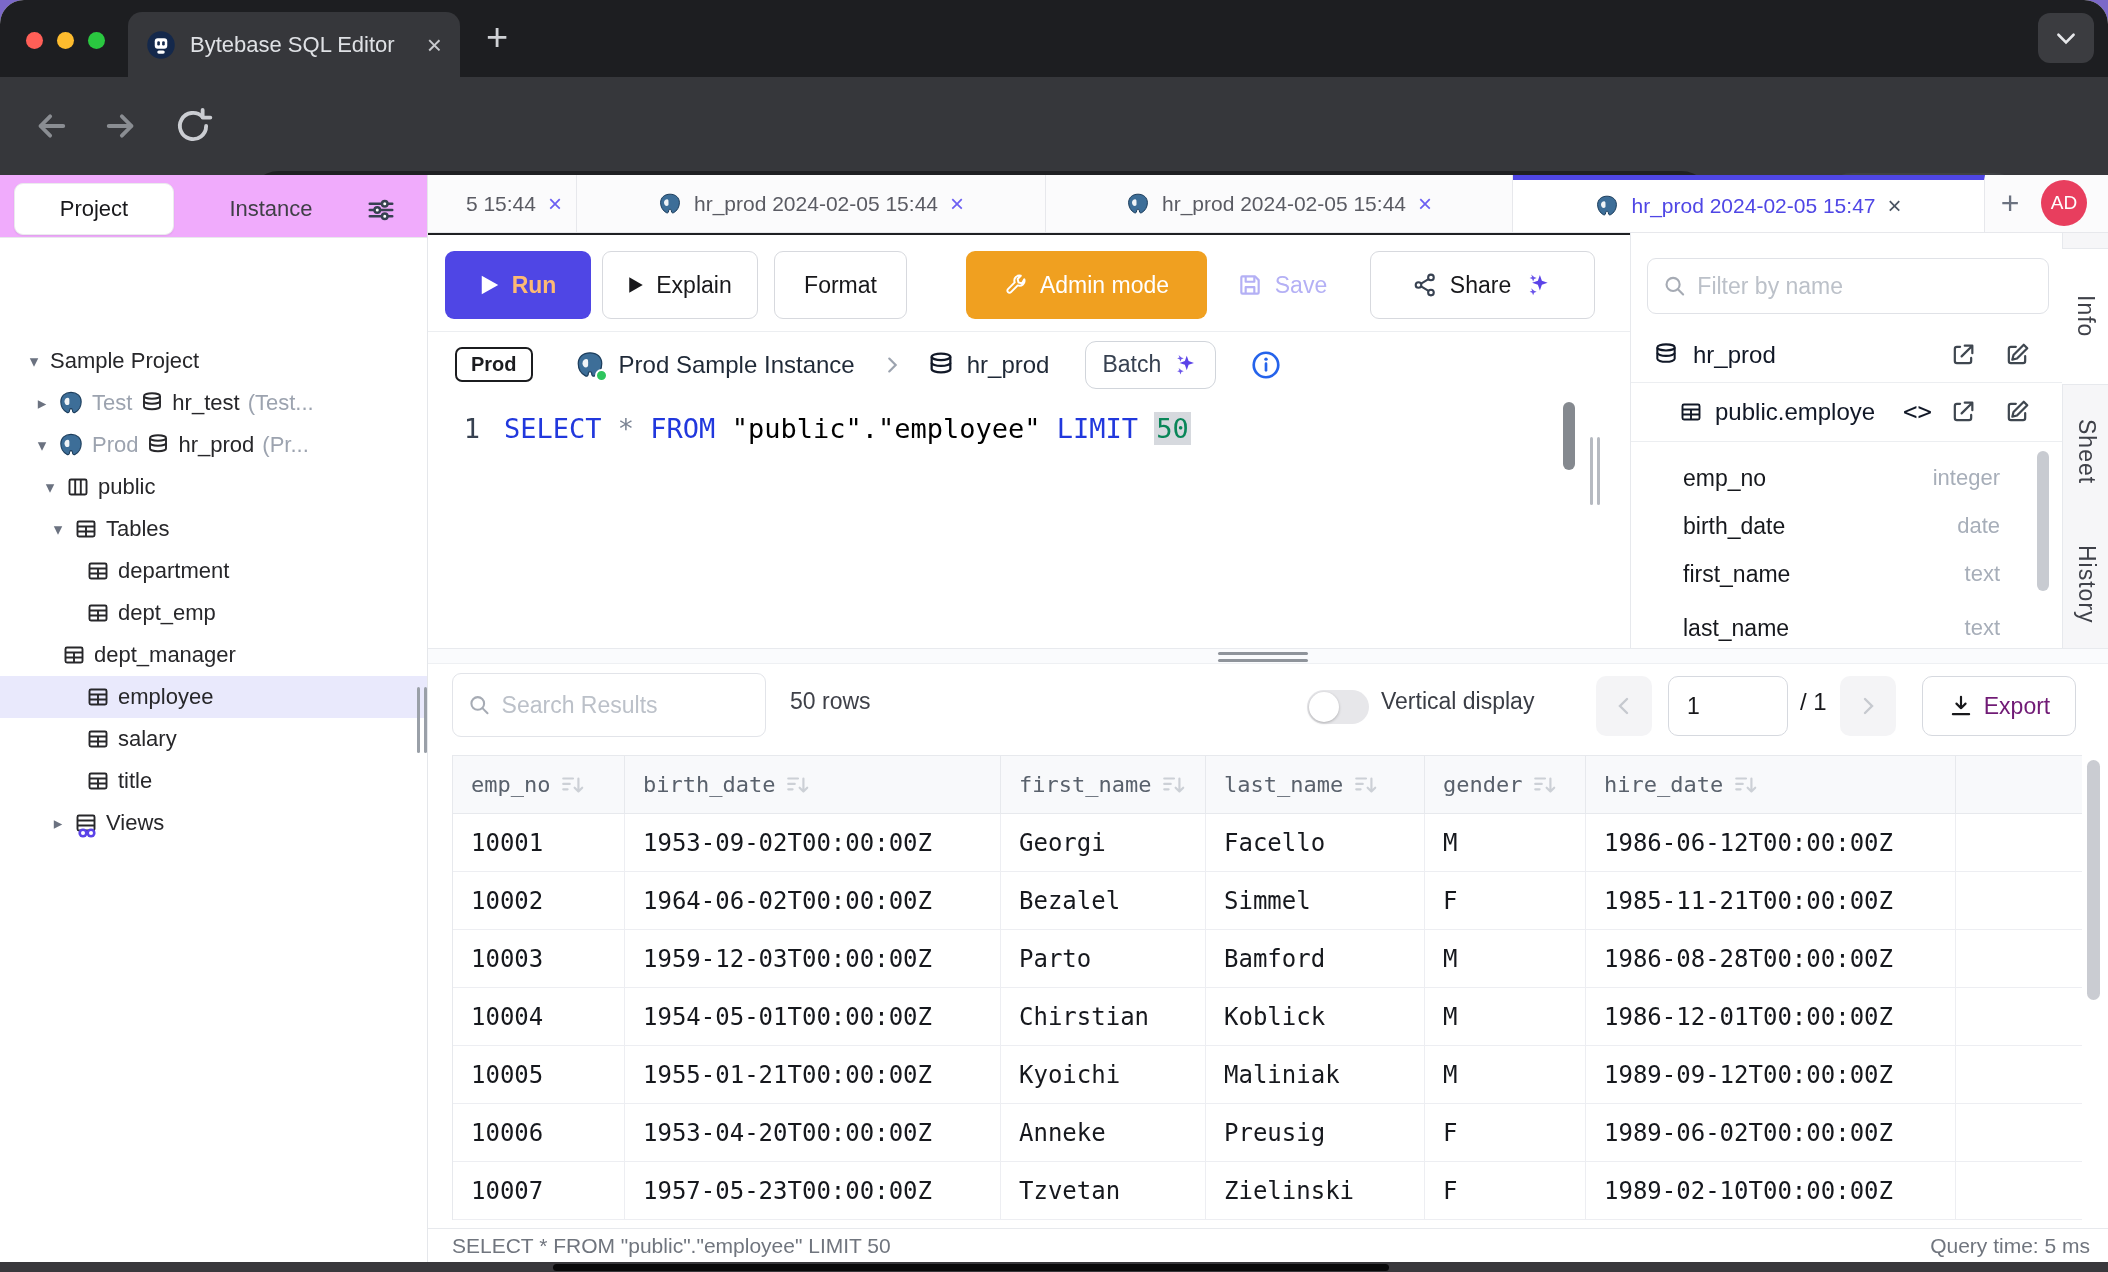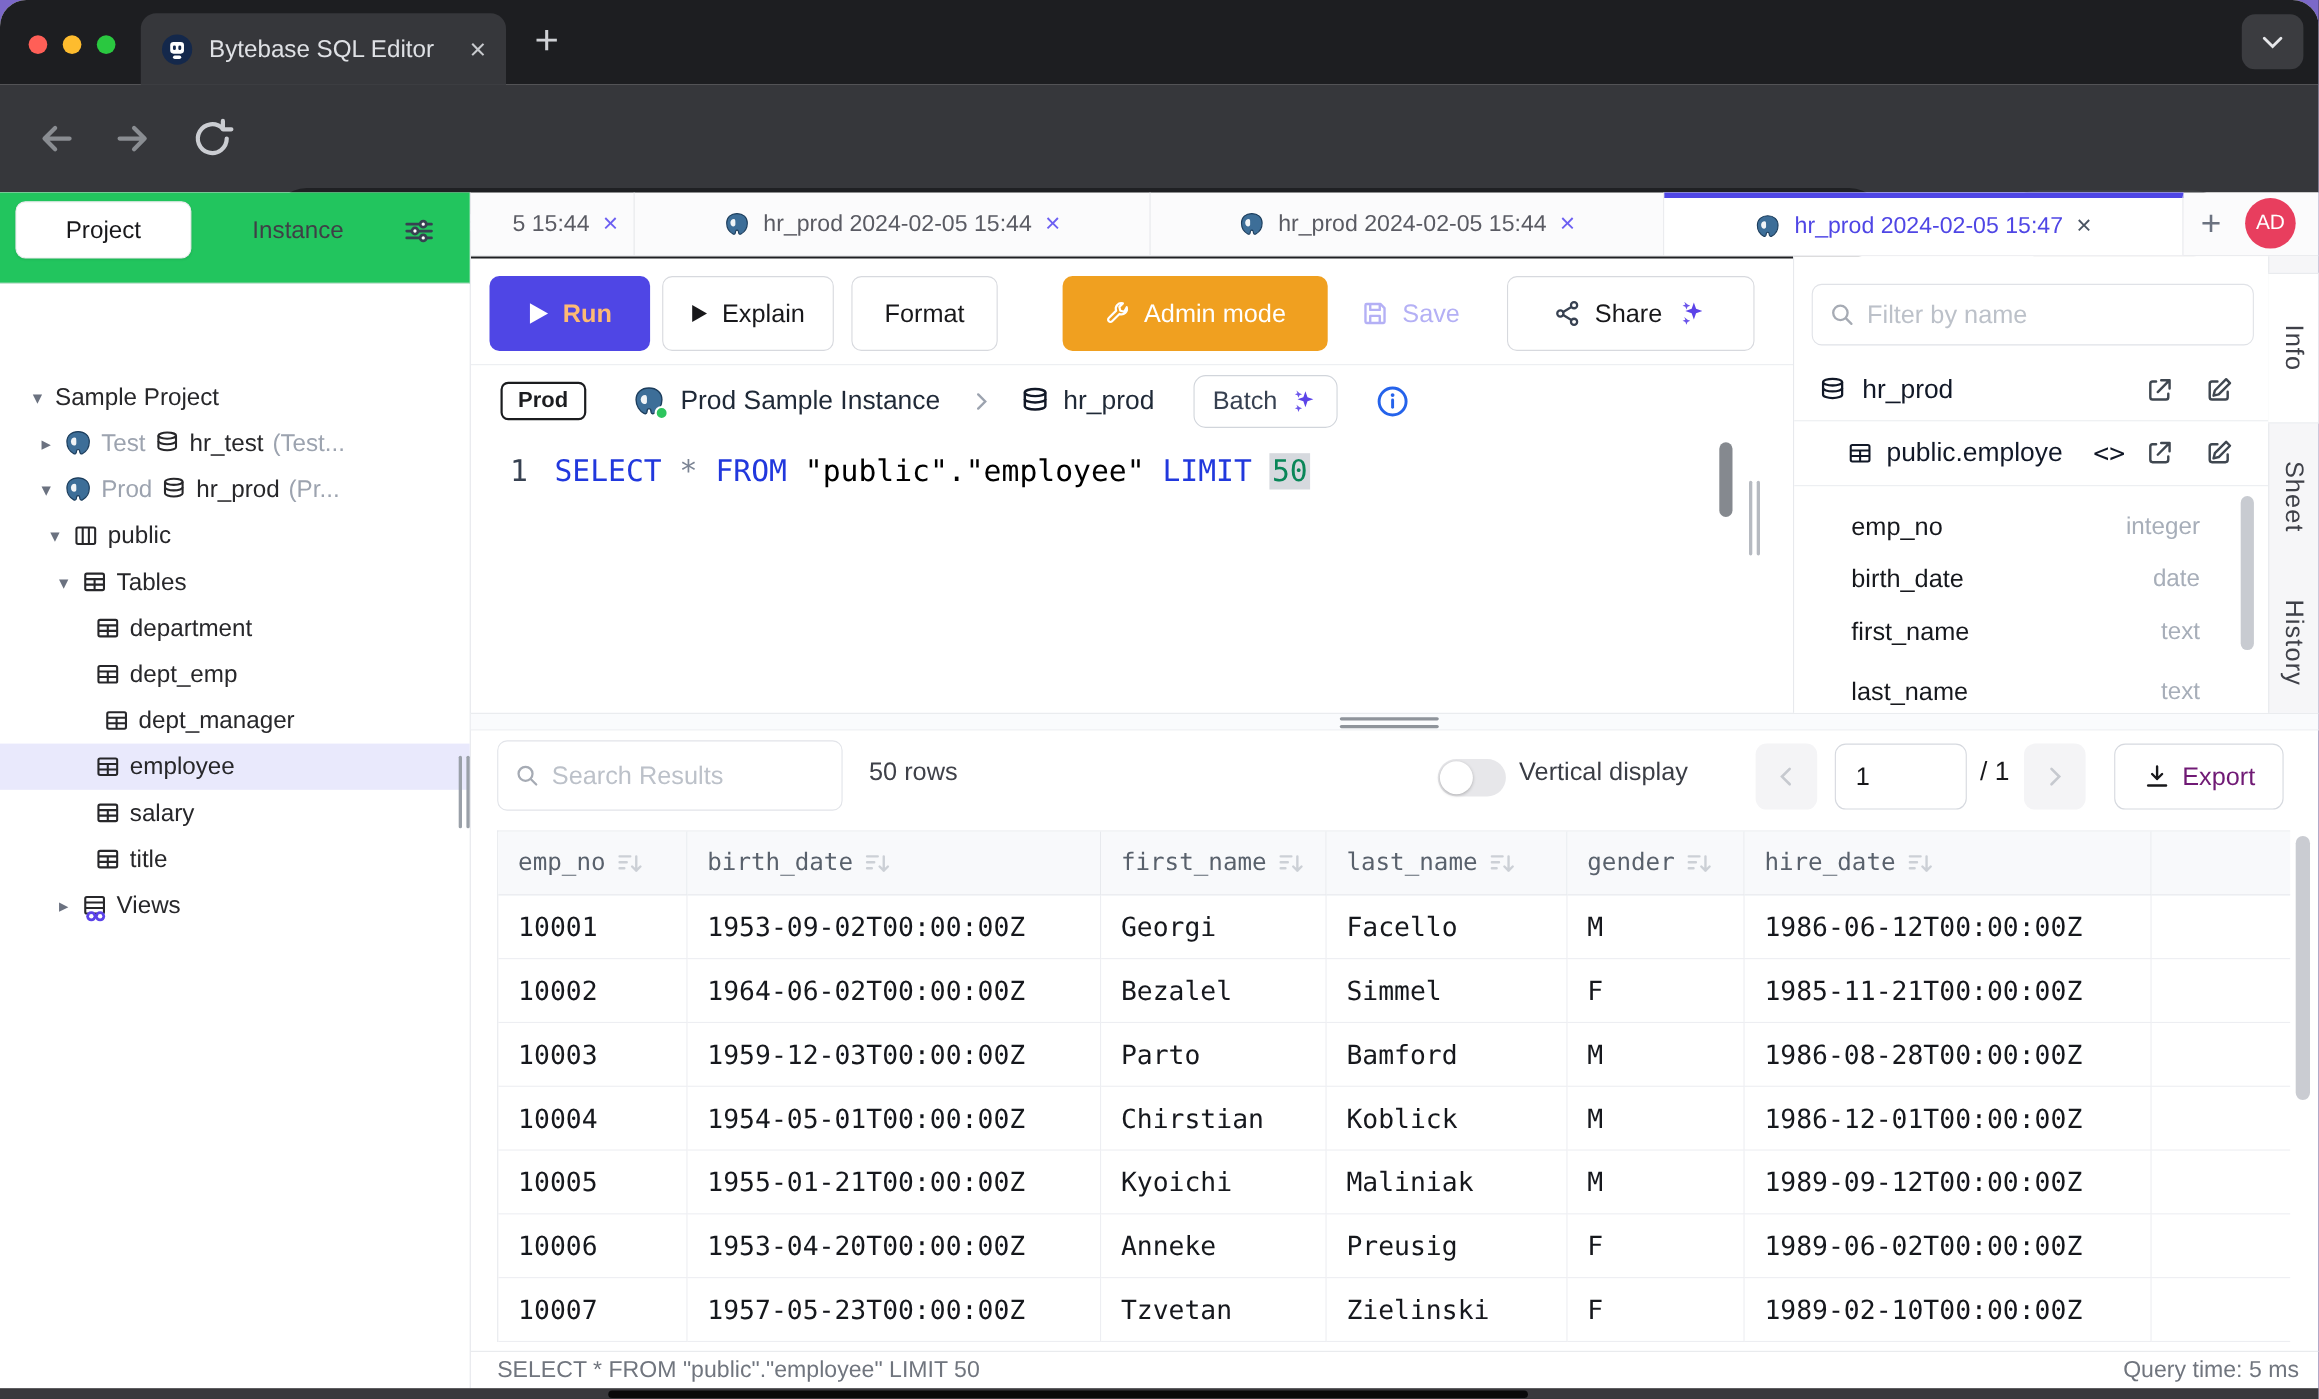--- a/index.html
+++ b/index.html
@@ -16,21 +16,21 @@
   .btab-x{font-size:26px;color:#c8cace;line-height:1}
   .newtab{left:486px;top:16px;font-size:38px;color:#cfd1d5;font-weight:300}
   .tsearch{left:2038px;top:13px;width:56px;height:50px;background:#3b3c40;border-radius:12px;display:flex;align-items:center;justify-content:center}
   .navbar{left:0;top:77px;width:2108px;height:98px;background:#36373b}
   .urlpill{left:247px;top:94px;width:1466px;height:64px;background:#1f2023;border-radius:32px;display:flex;align-items:center;padding:0 24px;gap:18px}
   .urltext{font-size:25px;color:#e4e6e9;flex:1;white-space:nowrap;overflow:hidden}
   .incog{left:1822px;top:96px;width:202px;height:60px;background:#3f4145;border-radius:30px;display:flex;align-items:center;justify-content:center;gap:12px}
   .incog span{font-size:23px;color:#e6e7ea}
   
   .sidebar{left:0;top:175px;width:428px;height:1087px;background:#fff;border-right:1px solid #e5e7eb}
-  .sb-head{position:absolute;left:0;top:0;width:100%;height:83px;background:#22c55e;border-bottom:1px solid #e8e9ec}
+  .sb-head{position:absolute;left:0;top:0;width:100%;height:63px;background:#f0abfc;border-bottom:1px solid #e8e9ec}
   .seg-active{position:absolute;left:14px;top:8px;width:160px;height:52px;background:#fff;border:1px solid #ebebee;border-radius:9px;box-shadow:0 1px 2px rgba(0,0,0,.07);display:flex;align-items:center;justify-content:center;font-size:22px;font-weight:500;color:#18181b}
   .seg-plain{position:absolute;left:196px;top:8px;width:150px;height:52px;display:flex;align-items:center;justify-content:center;font-size:22px;color:#3f3f46}
   .sb-search{position:absolute;left:16px;top:82px;width:396px;height:54px;border:1px solid #dfe1e6;border-radius:9px;display:flex;align-items:center;padding:0 14px;gap:10px}
   .sb-search input,.f-input input{border:0;outline:0;font-size:22px;color:#27272a;width:100%;font-family:"Liberation Sans",sans-serif}
   .sb-search input::placeholder,.f-input input::placeholder,.r-search input::placeholder{color:#bcc1c9}
   .tree{position:absolute;left:0;top:165px;width:100%}
   .trow{height:42px;display:flex;align-items:center;gap:8px;font-size:22px;color:#27272a;white-space:nowrap;overflow:hidden}
   .trow.sel{background:#e9e9fc}
   .caret{font-size:17px;color:#6b7280;width:16px;text-align:center;flex:none}
   .gray{color:#9ca3af}
@@ -266,21 +266,21 @@
       </div>
       <div class="trow" style="padding-left:86px">
         <span>
               <svg width="24" height="24" viewBox="0 0 24 24" fill="none" stroke="#27272a" stroke-width="1.9">
                 <rect x="3.5" y="4.5" width="17" height="15" rx="1.5"></rect>
                 <path d="M3.5 9.5h17M3.5 14.5h17M12 9.5v10"></path>
               </svg>
             </span>
         <span>dept_emp</span>
       </div>
-      <div class="trow" style="padding-left:94px">
+      <div class="trow" style="padding-left:62px">
         <span>
               <svg width="24" height="24" viewBox="0 0 24 24" fill="none" stroke="#27272a" stroke-width="1.9">
                 <rect x="3.5" y="4.5" width="17" height="15" rx="1.5"></rect>
                 <path d="M3.5 9.5h17M3.5 14.5h17M12 9.5v10"></path>
               </svg>
             </span>
         <span>dept_manager</span>
       </div>
       <div class="trow sel" style="padding-left:86px">
         <span>

